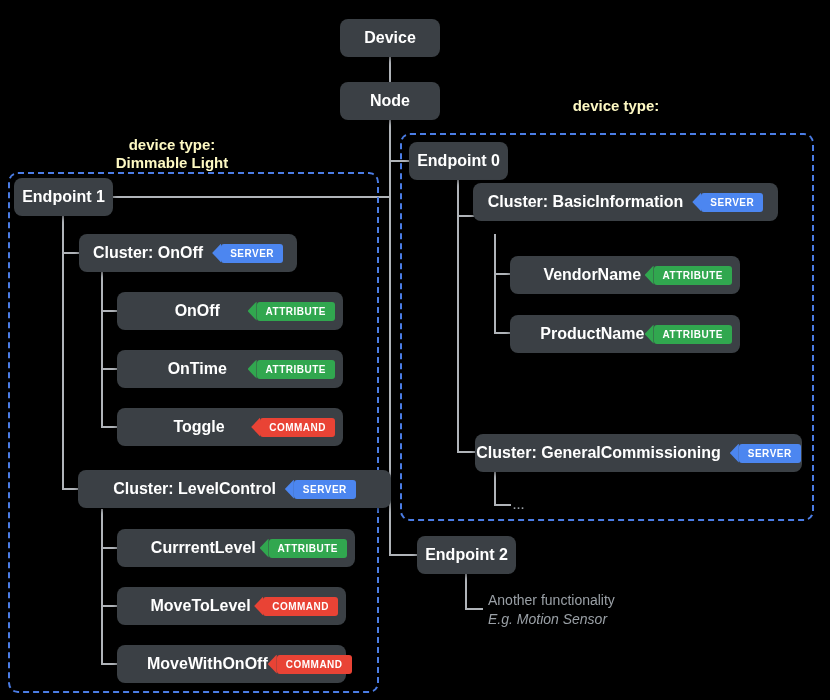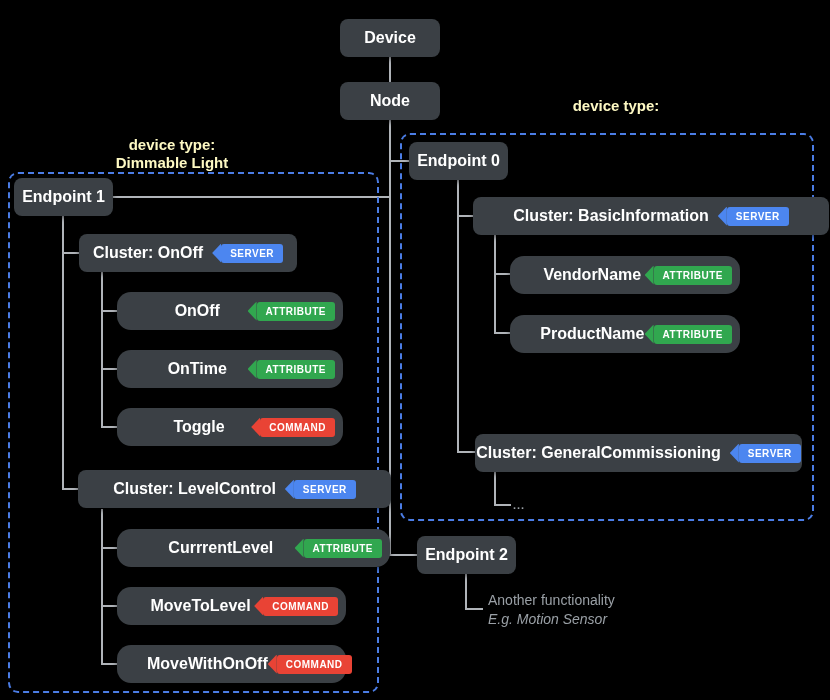--- a/index.html
+++ b/index.html
@@ -8,21 +8,21 @@
     font-family:"Liberation Sans", sans-serif; overflow:hidden;
   }
   .box {
     position:absolute; height:38px; background:#3b4045; border-radius:8px;
     display:flex; align-items:center; color:#ffffff; font-weight:bold;
     font-size:16px; box-sizing:border-box; box-shadow:0 2px 5px rgba(0,0,0,0.55);
     white-space:nowrap;
   }
   .box.simple { justify-content:center; }
   .box.cluster { justify-content:center; gap:9px; padding:0 10px; }
-  .box.item { padding:0 8px 0 30px;border-radius:14px; }
+  .box.item { padding:0 8px 0 30px; }
   .box.item .lbl { flex:1; text-align:center; }
   .badge {
     position:relative; height:19px; line-height:19px; padding:0 9px;
     border-radius:3px; font-size:10px; font-weight:bold; letter-spacing:0.5px;
     color:#fff; flex:none; margin-left:9px;
   }
   .badge::before {
     content:""; position:absolute; right:100%; top:0; width:9px; height:100%;
     background:inherit; clip-path:polygon(100% 0, 100% 100%, 0 50%);
   }
@@ -122,38 +122,38 @@
   </div>
   <div class="box item" style="left:117px; top:408px; width:226px;">
     <span class="lbl">Toggle</span>
     <span class="badge command">COMMAND</span>
   </div>
 
   <div class="box cluster" style="left:78px; top:470px; width:313px;">
     <span>Cluster: LevelControl</span>
     <span class="badge server">SERVER</span>
   </div>
-  <div class="box item" style="left:117px; top:529px; width:273px;">
+  <div class="box item" style="left:117px; top:529px; width:238px;">
     <span class="lbl">CurrrentLevel</span>
     <span class="badge attribute">ATTRIBUTE</span>
   </div>
   <div class="box item" style="left:117px; top:587px; width:229px;">
     <span class="lbl">MoveToLevel</span>
     <span class="badge command">COMMAND</span>
   </div>
   <div class="box item" style="left:117px; top:645px; width:229px;">
     <span class="lbl">MoveWithOnOff</span>
     <span class="badge command">COMMAND</span>
   </div>
 
   <div class="box simple" style="left:409px; top:142px; width:99px;">
     <span>Endpoint 0</span>
   </div>
 
-  <div class="box cluster" style="left:473px; top:197px; width:356px;">
+  <div class="box cluster" style="left:473px; top:183px; width:305px;">
     <span>Cluster: BasicInformation</span>
     <span class="badge server">SERVER</span>
   </div>
   <div class="box item" style="left:510px; top:256px; width:230px;">
     <span class="lbl">VendorName</span>
     <span class="badge attribute">ATTRIBUTE</span>
   </div>
   <div class="box item" style="left:510px; top:315px; width:230px;">
     <span class="lbl">ProductName</span>
     <span class="badge attribute">ATTRIBUTE</span>

